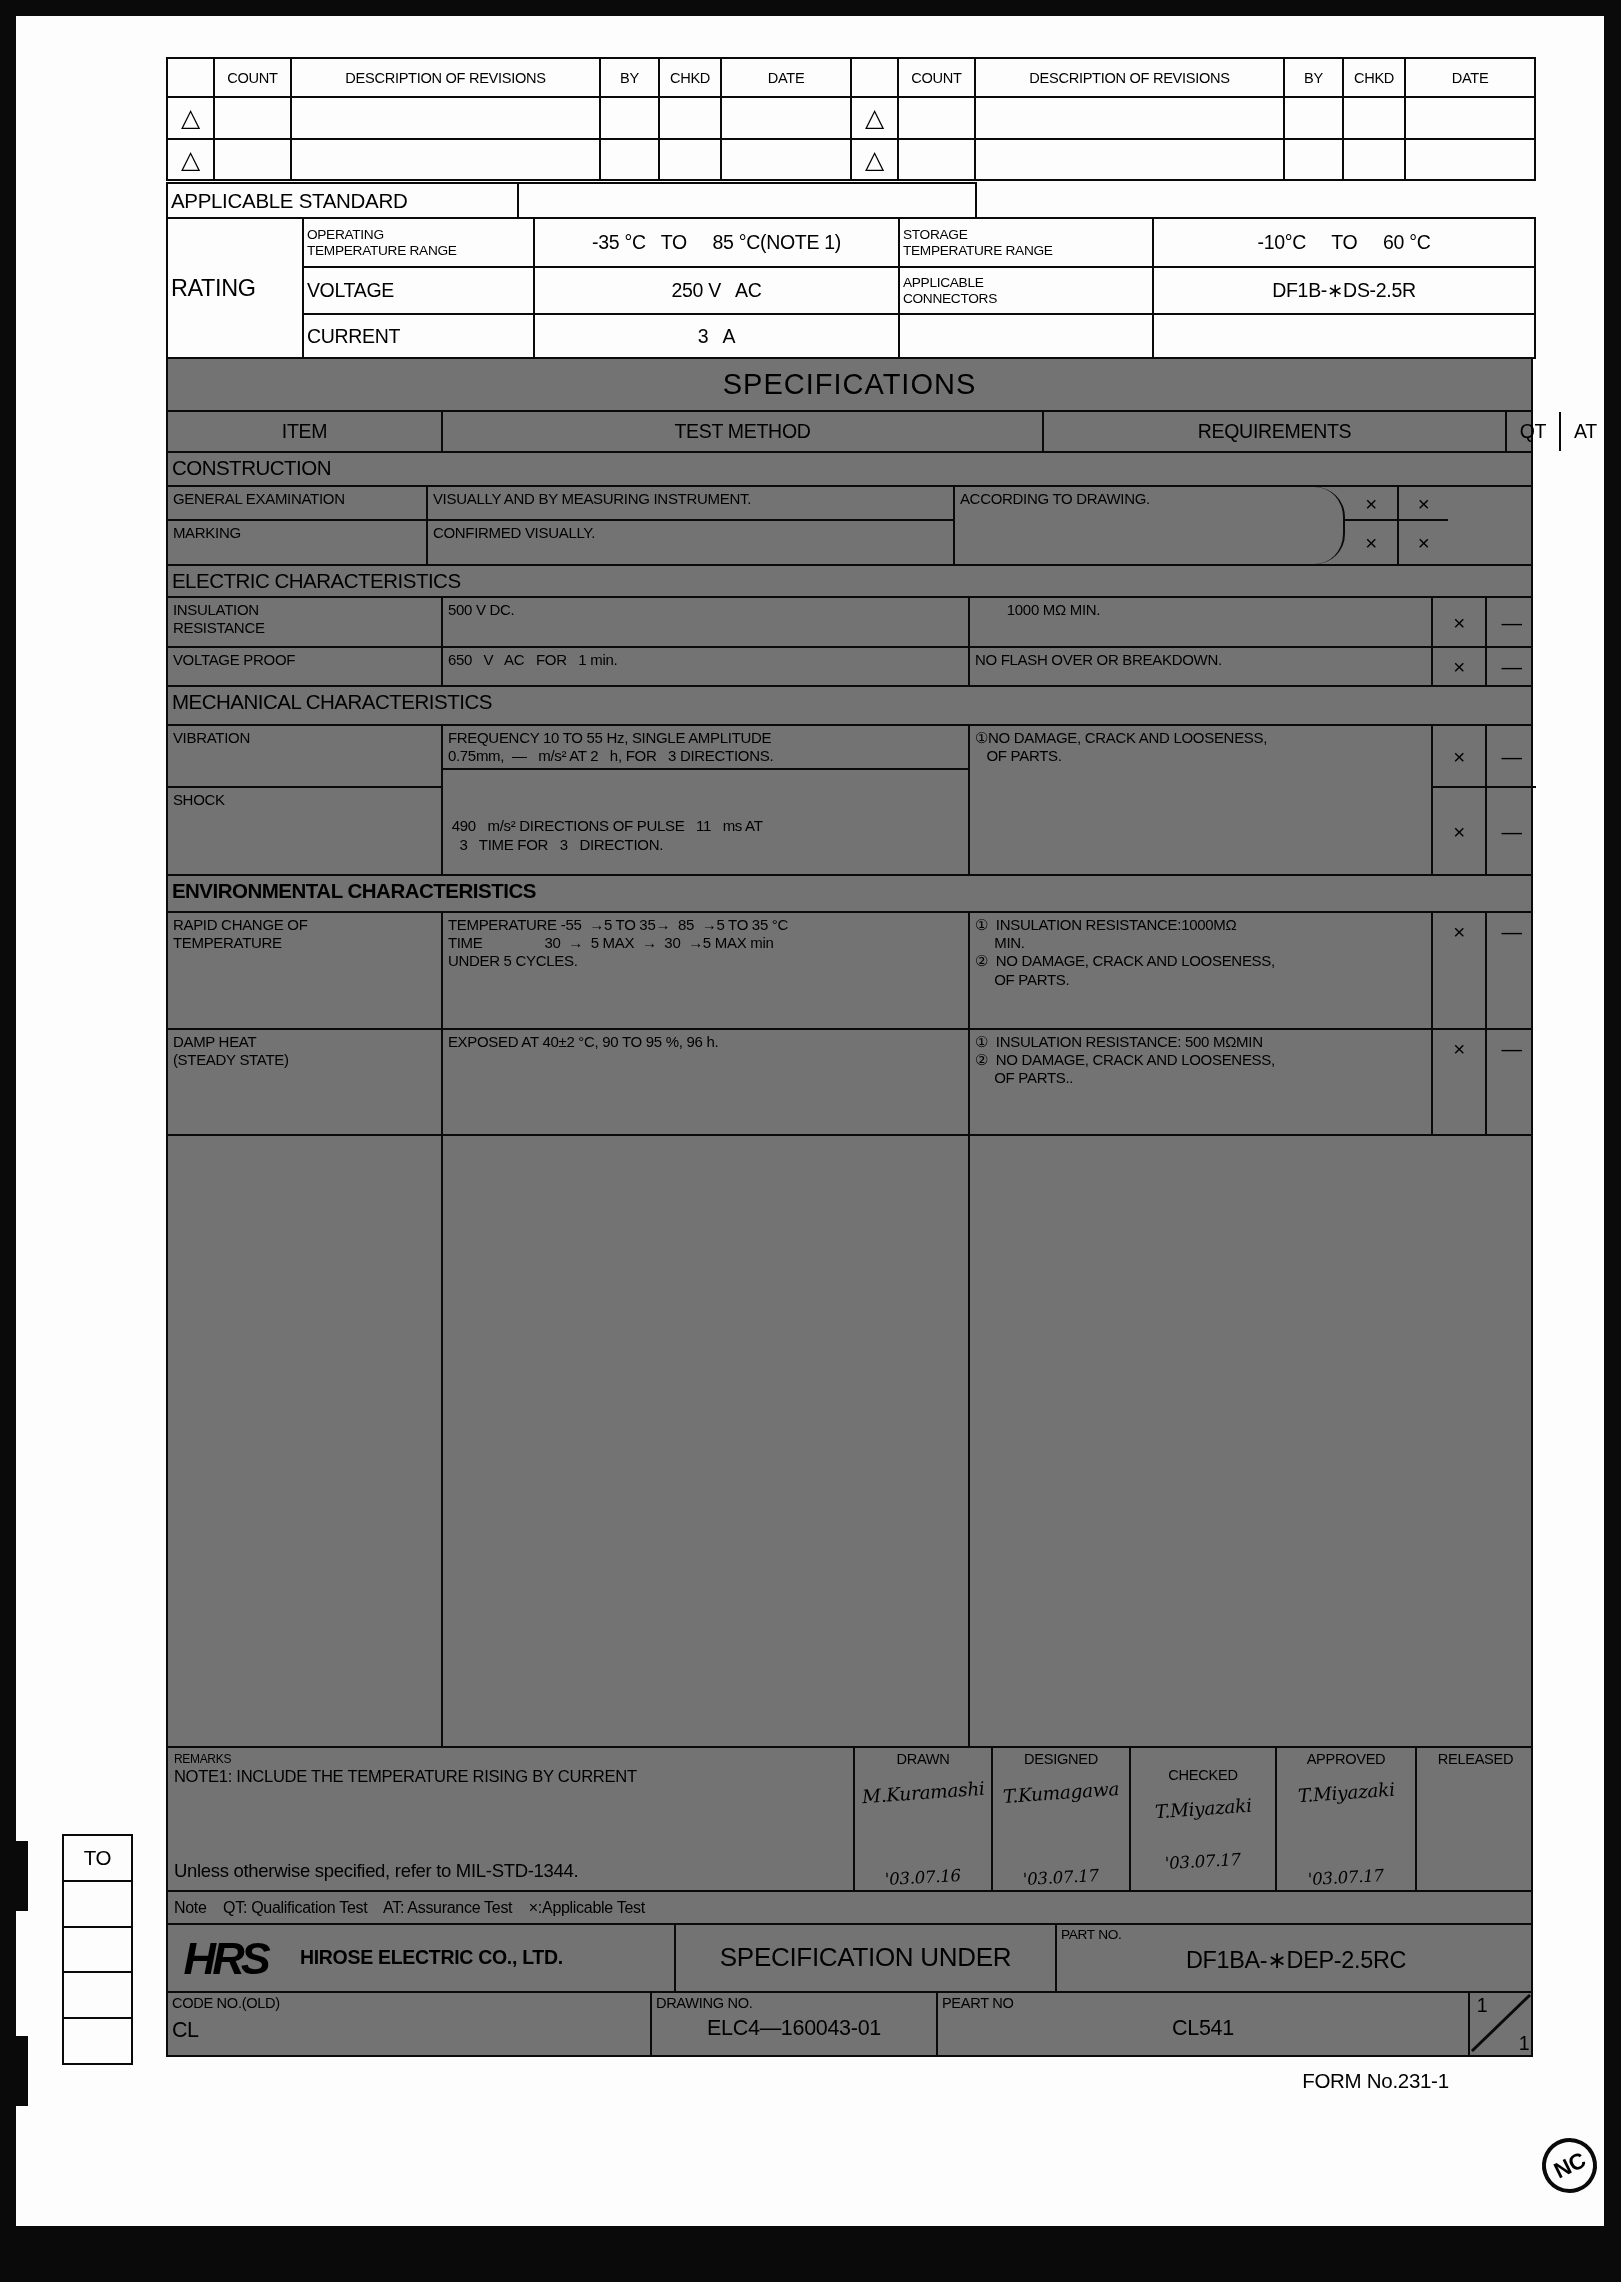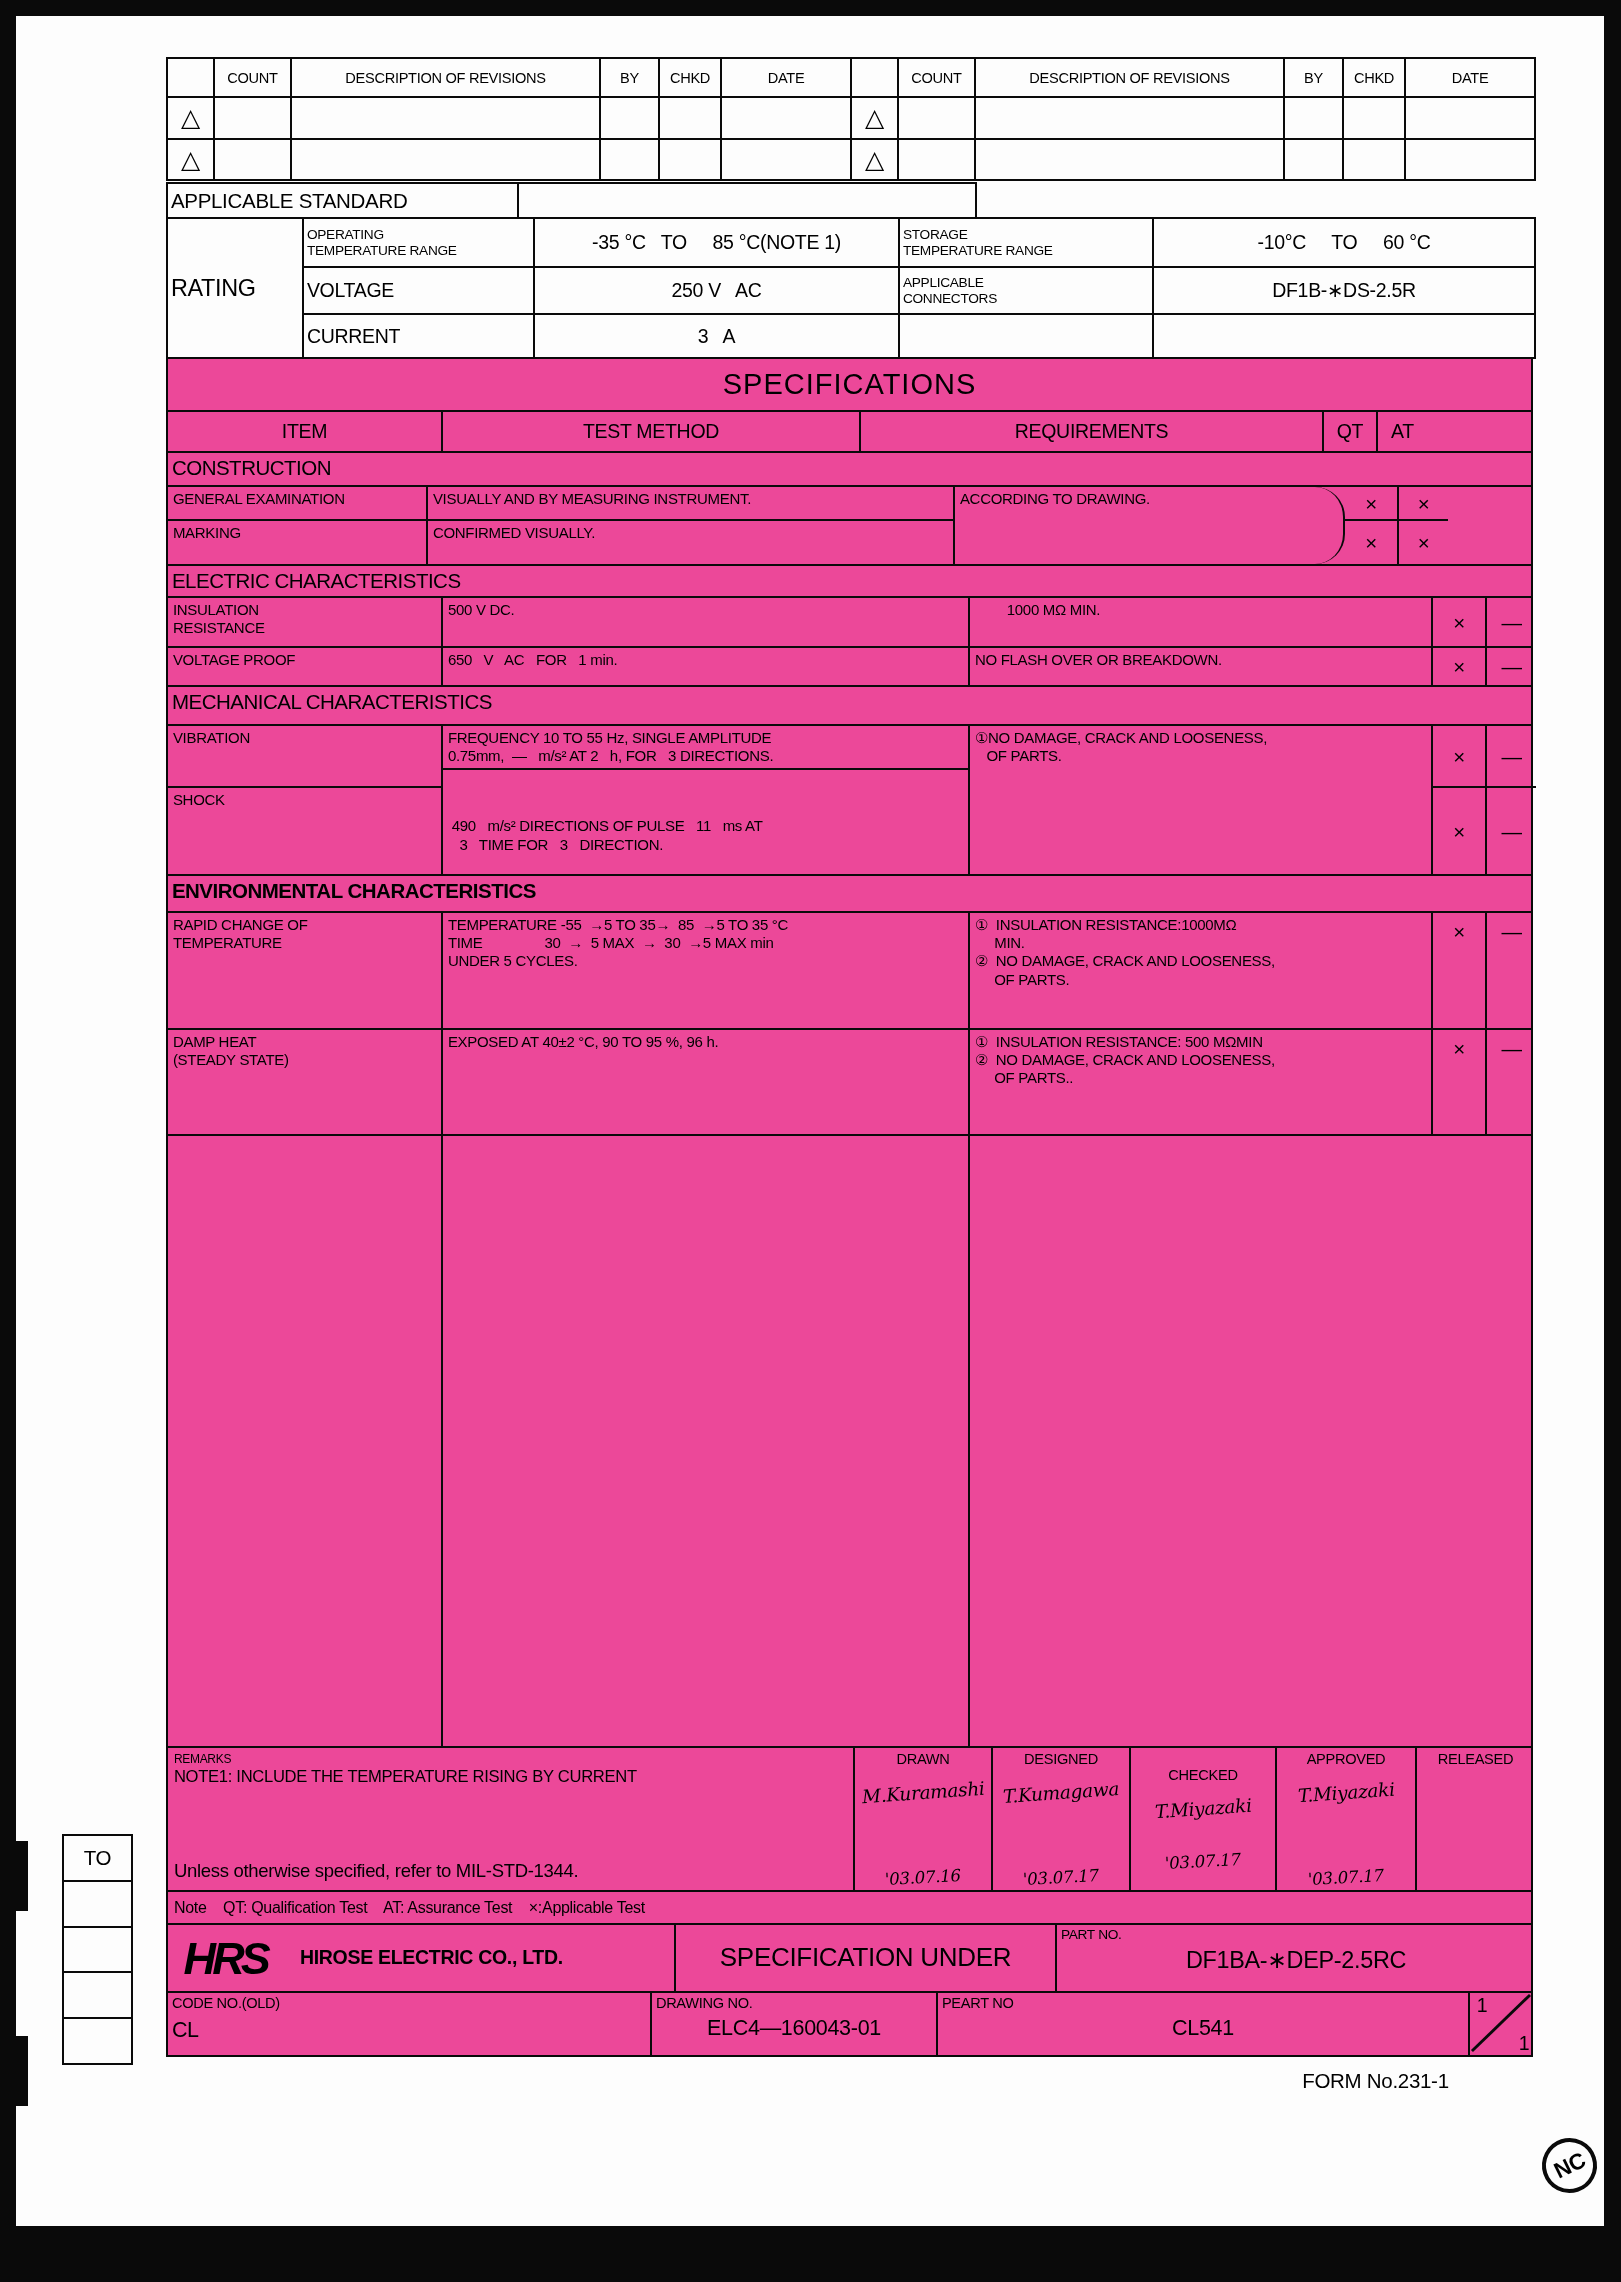--- a/index.html
+++ b/index.html
@@ -7,21 +7,21 @@
         font-family:"Liberation Sans",sans-serif;color:#000;letter-spacing:-0.3px;overflow:hidden;}
   .abs{position:absolute;}
   .blk{background:#0a0a0a;}
   [data-bind]{white-space:pre-wrap;}
 
   
   table.tbl{border-collapse:collapse;table-layout:fixed;}
   table.tbl td{border:2px solid #0a0a0a;padding:0 2.9px;overflow:hidden;vertical-align:middle;}
 
   
-  .maintbl{box-sizing:border-box;border:2.9px solid #0a0a0a;display:flex;flex-direction:column;background:#ec4899;}
+  .maintbl{box-sizing:border-box;border:2.9px solid #0a0a0a;display:flex;flex-direction:column;background:#737373;}
   .mrow{display:flex;border-bottom:2px solid #0a0a0a;box-sizing:border-box;flex:0 0 auto;}
   .mrow.noline{border-bottom:none;}
   .mc{border-right:2px solid #0a0a0a;box-sizing:border-box;overflow:hidden;flex:0 0 auto;
       padding:2.9px 4.9px;font-size:15px;line-height:1.22;}
   .mc:last-child{border-right:none;}
   .mc.center{display:flex;align-items:center;justify-content:center;text-align:center;padding:0 2px;}
   .mc.mark{display:flex;align-items:center;justify-content:center;font-size:20.5px;padding:0;}
   .gcol{display:flex;flex-direction:column;border-right:2px solid #0a0a0a;box-sizing:border-box;flex:0 0 auto;}
   .gcol:last-child{border-right:none;}
   .gcell{border-bottom:2px solid #0a0a0a;box-sizing:border-box;overflow:hidden;
@@ -172,21 +172,21 @@
     </table>
 
   <div class="maintbl abs" style="left:166px;top:357px;width:1367px;height:1700px;">
 
     <div class="mrow" style="height:53px;align-items:center;justify-content:center;">
       <div style="font-size:29px;letter-spacing:1px;" data-bind="spec.title">SPECIFICATIONS</div>
     </div>
 
     <div class="mrow" style="height:41px;">
       <div class="mc hdrcell" style="width:275px;" data-bind="spec.col_item">ITEM</div>
-      <div class="mc hdrcell" style="width:418px;" data-bind="spec.col_method">TEST METHOD</div>
+      <div class="mc hdrcell" style="width:601px;" data-bind="spec.col_method">TEST METHOD</div>
       <div class="mc hdrcell" style="width:463px;" data-bind="spec.col_req">REQUIREMENTS</div>
       <div class="mc hdrcell" style="width:54px;" data-bind="spec.col_qt">QT</div>
       <div class="mc hdrcell" style="width:49px;" data-bind="spec.col_at">AT</div>
     </div>
 
     <div class="mrow band" style="height:34px;" data-bind="spec.construction.section">CONSTRUCTION</div>
 
     <div class="mrow" style="height:79px;">
       <div class="gcol" style="width:260px;">
         <div class="gcell" style="height:35px;" data-bind="spec.construction.general.item">GENERAL EXAMINATION</div>

